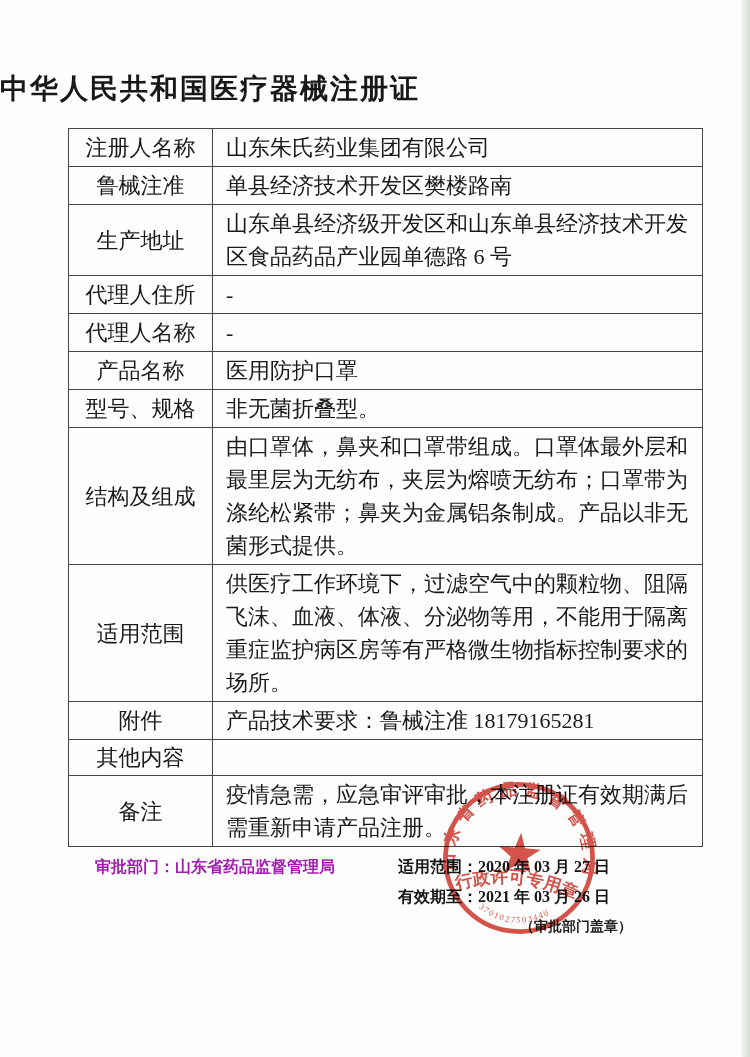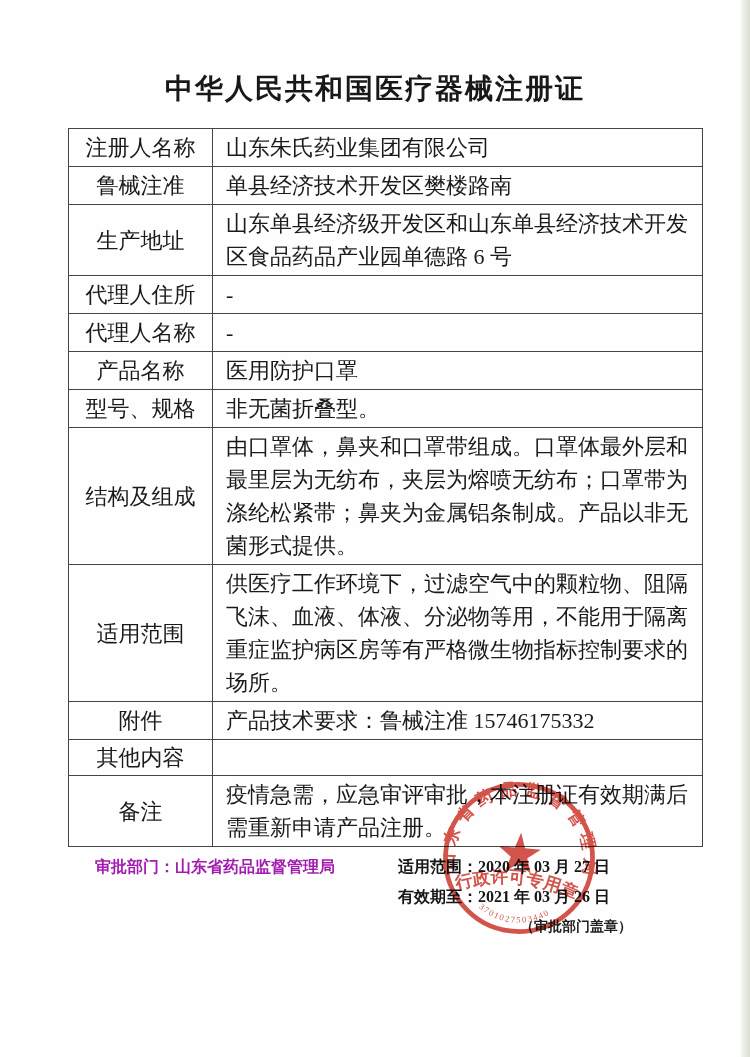--- a/index.html
+++ b/index.html
@@ -14,21 +14,20 @@
     color: #1c1c1c;
   }
   .edge-strip {
     position: absolute;
     top: 0; right: 0;
     width: 9px; height: 1057px;
     background: linear-gradient(to right, #f4f6f1, #d9ddd2);
   }
   .title {
     margin: 72px 0 0 0;
-    text-align: center;
     font-size: 28px;
     font-weight: bold;
     letter-spacing: 2px;
     line-height: 34px;
     color: #181818;
   }
   .cert-line {
     margin: 51px 0 0 95px;
     font-size: 17px;
     font-weight: 600;
@@ -119,21 +118,21 @@
     <tr class="h3">
       <td class="lbl">结构及组成</td>
       <td class="val">由口罩体，鼻夹和口罩带组成。口罩体最外层和最里层为无纺布，夹层为熔喷无纺布；口罩带为涤纶松紧带；鼻夹为金属铝条制成。产品以非无菌形式提供。</td>
     </tr>
     <tr class="h3">
       <td class="lbl">适用范围</td>
       <td class="val">供医疗工作环境下，过滤空气中的颗粒物、阻隔飞沫、血液、体液、分泌物等用，不能用于隔离重症监护病区房等有严格微生物指标控制要求的场所。</td>
     </tr>
     <tr class="h1">
       <td class="lbl">附件</td>
-      <td class="val">产品技术要求：鲁械注准 15746175332</td>
+      <td class="val">产品技术要求：鲁械注准 18179165281</td>
     </tr>
     <tr class="h1">
       <td class="lbl">其他内容</td>
       <td class="val"></td>
     </tr>
     <tr class="h2">
       <td class="lbl">备注</td>
       <td class="val">疫情急需，应急审评审批，本注册证有效期满后需重新申请产品注册。</td>
     </tr>
   </tbody>

